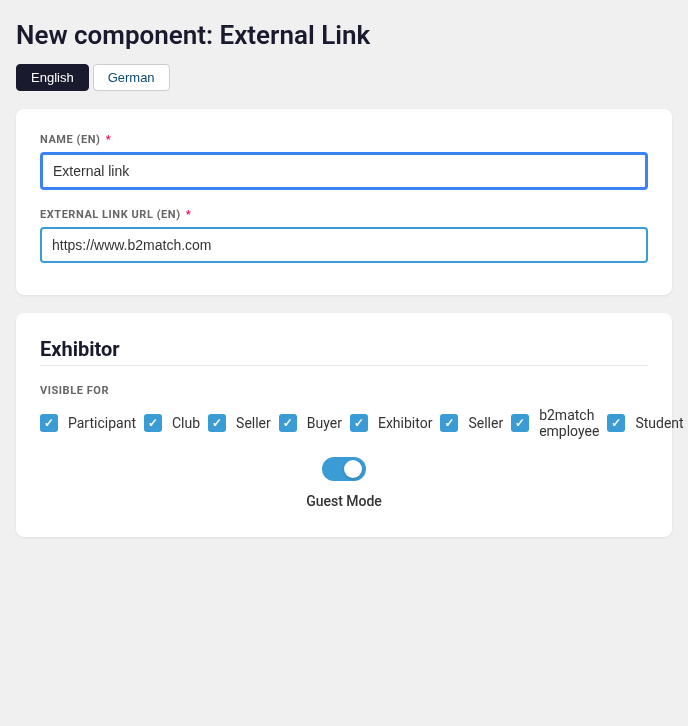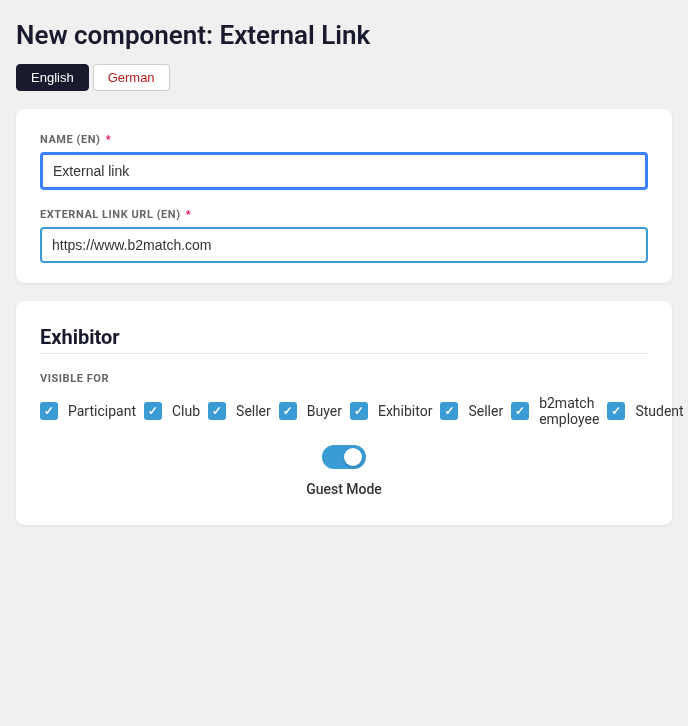--- a/index.html
+++ b/index.html
@@ -28,21 +28,21 @@
       margin-bottom: 18px;
     }
     .lang-tab {
       padding: 5px 14px;
       border-radius: 4px;
       border: 1px solid #ccc;
       cursor: pointer;
       font-size: 13px;
       font-weight: 500;
       background: #fff;
-      color: #b91c1c;
+      color: #0c4a6e;
     }
     .lang-tab.active {
       background: #1a1a2e;
       color: #fff;
       border-color: #1a1a2e;
     }
     .card {
       background: #fff;
       border-radius: 8px;
       padding: 24px 24px 20px;
@@ -70,21 +70,21 @@
       color: #333;
       outline: none;
     }
     .url-input {
       border: 2px solid #3a9bd5;
     }
     .field-group {
       margin-bottom: 18px;
     }
     .field-group:last-child {
-      margin-bottom: 0;
+      margin-bottom: 12px;
     }
     .section-title {
       font-size: 20px;
       font-weight: 700;
       color: #1a1a2e;
       margin-bottom: 4px;
     }
     .section-desc {
       font-size: 13px;
       color: #888;

